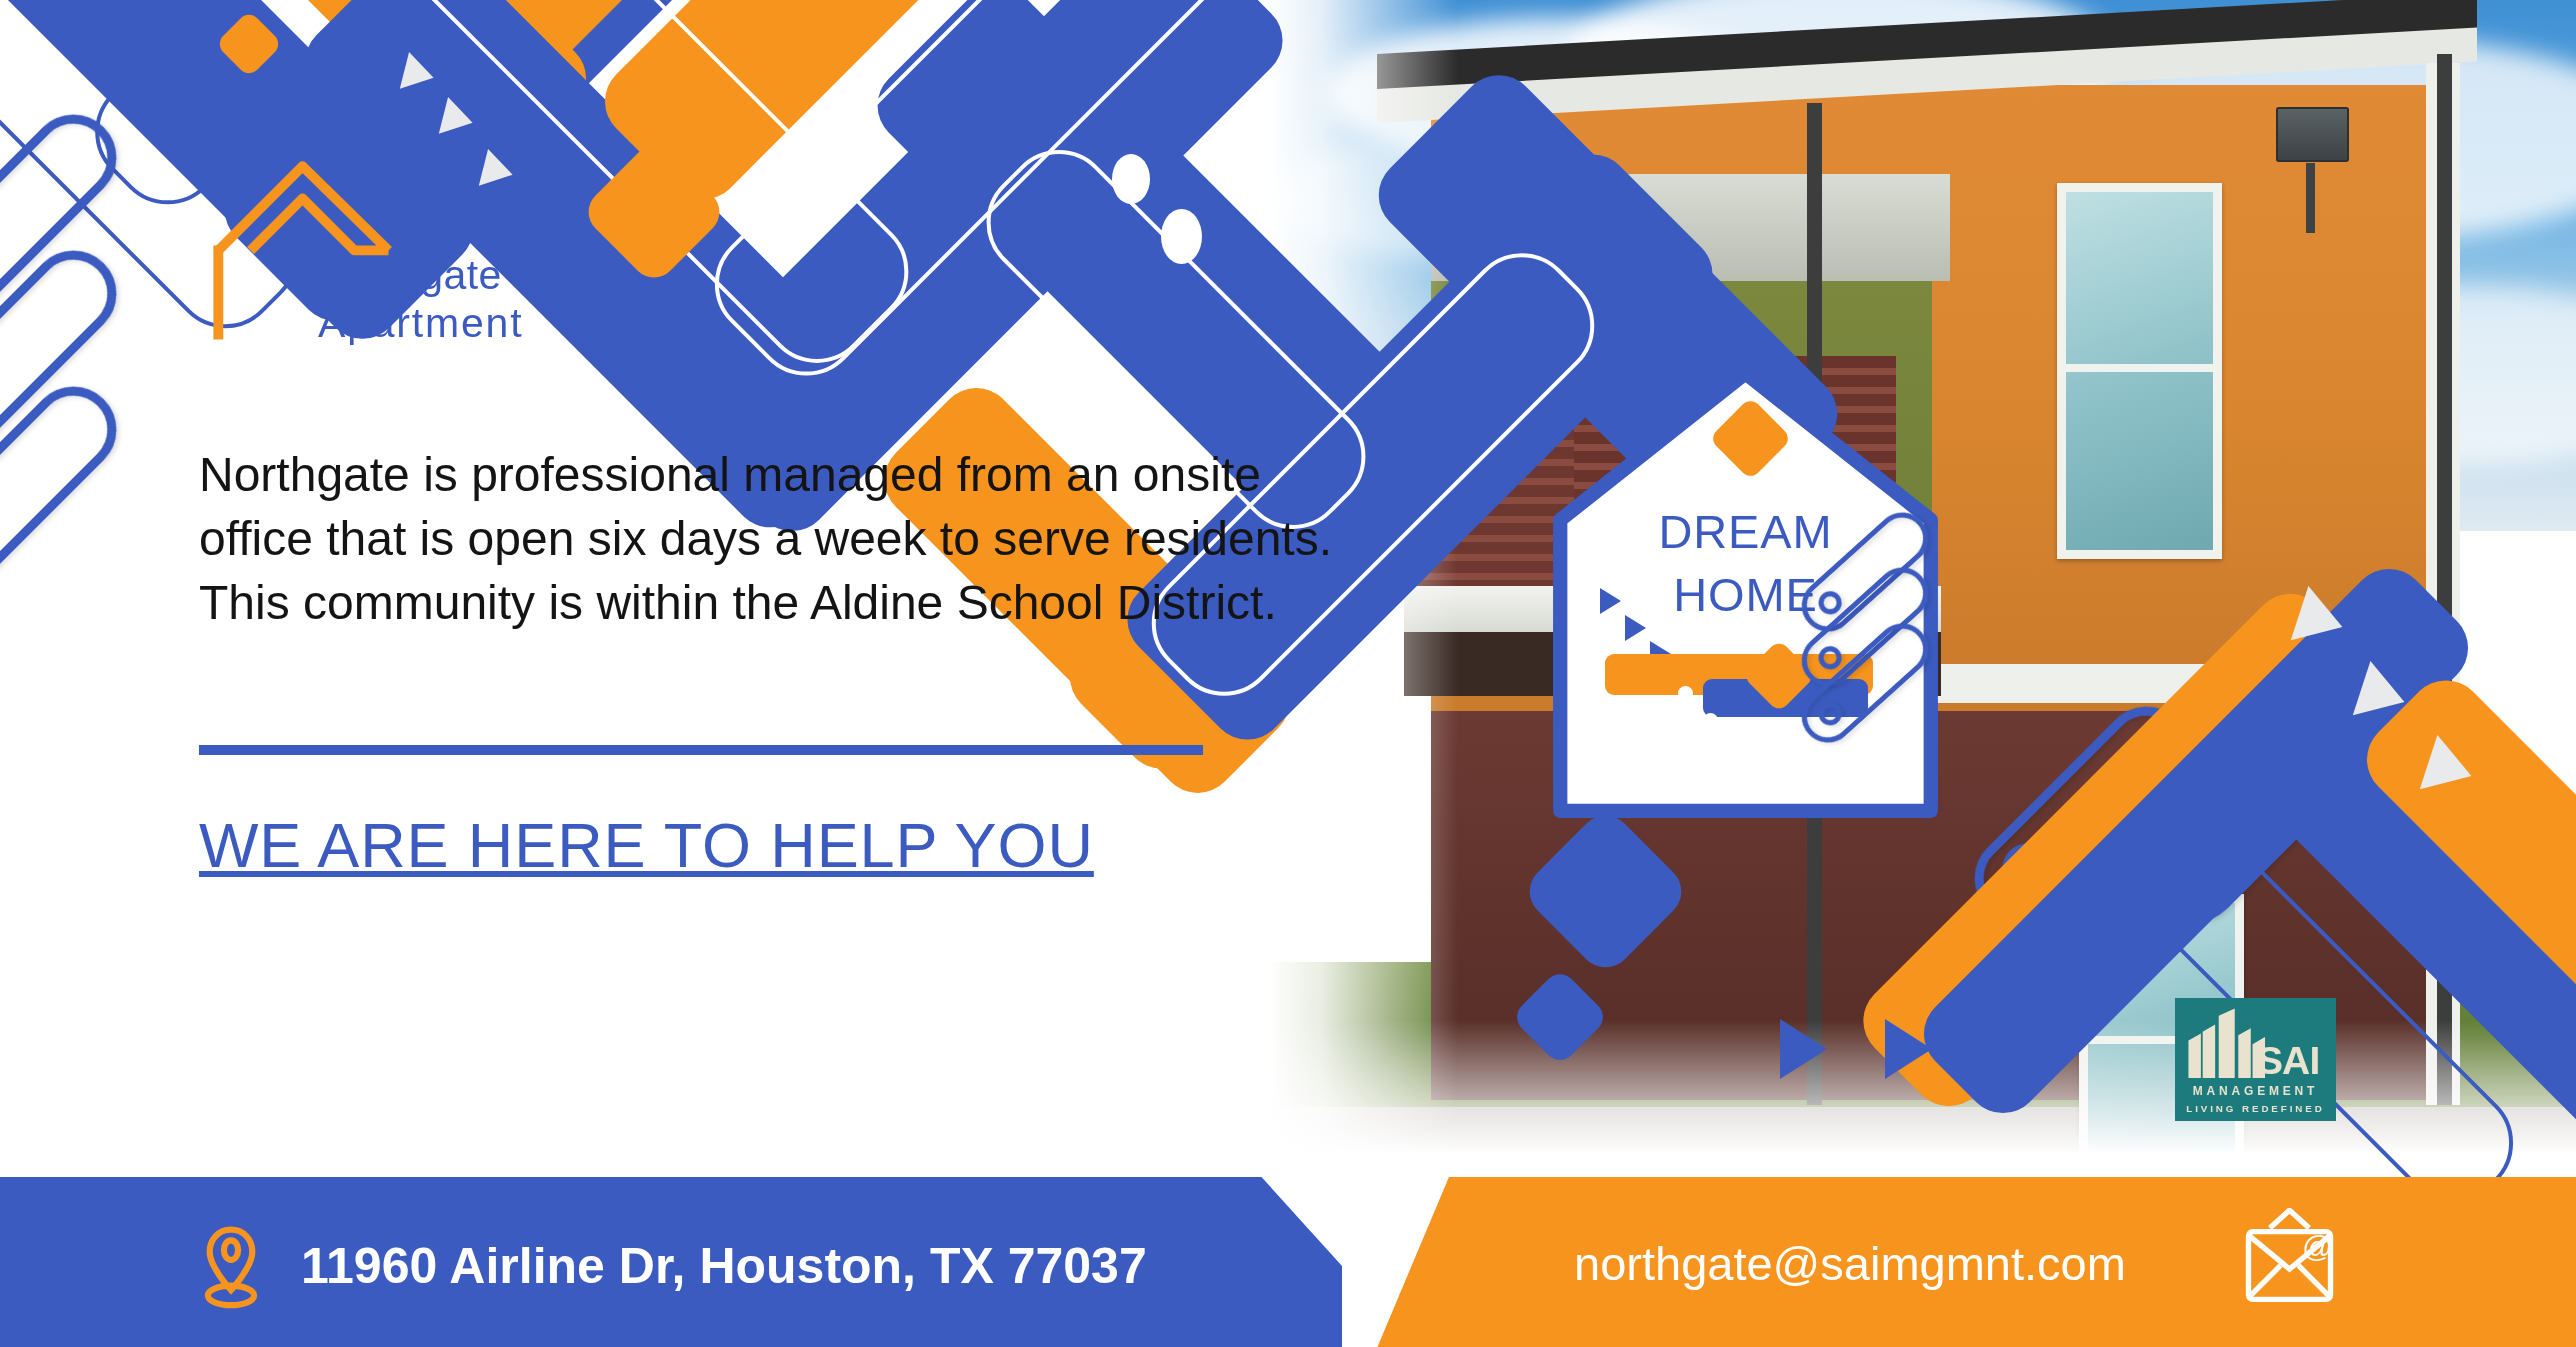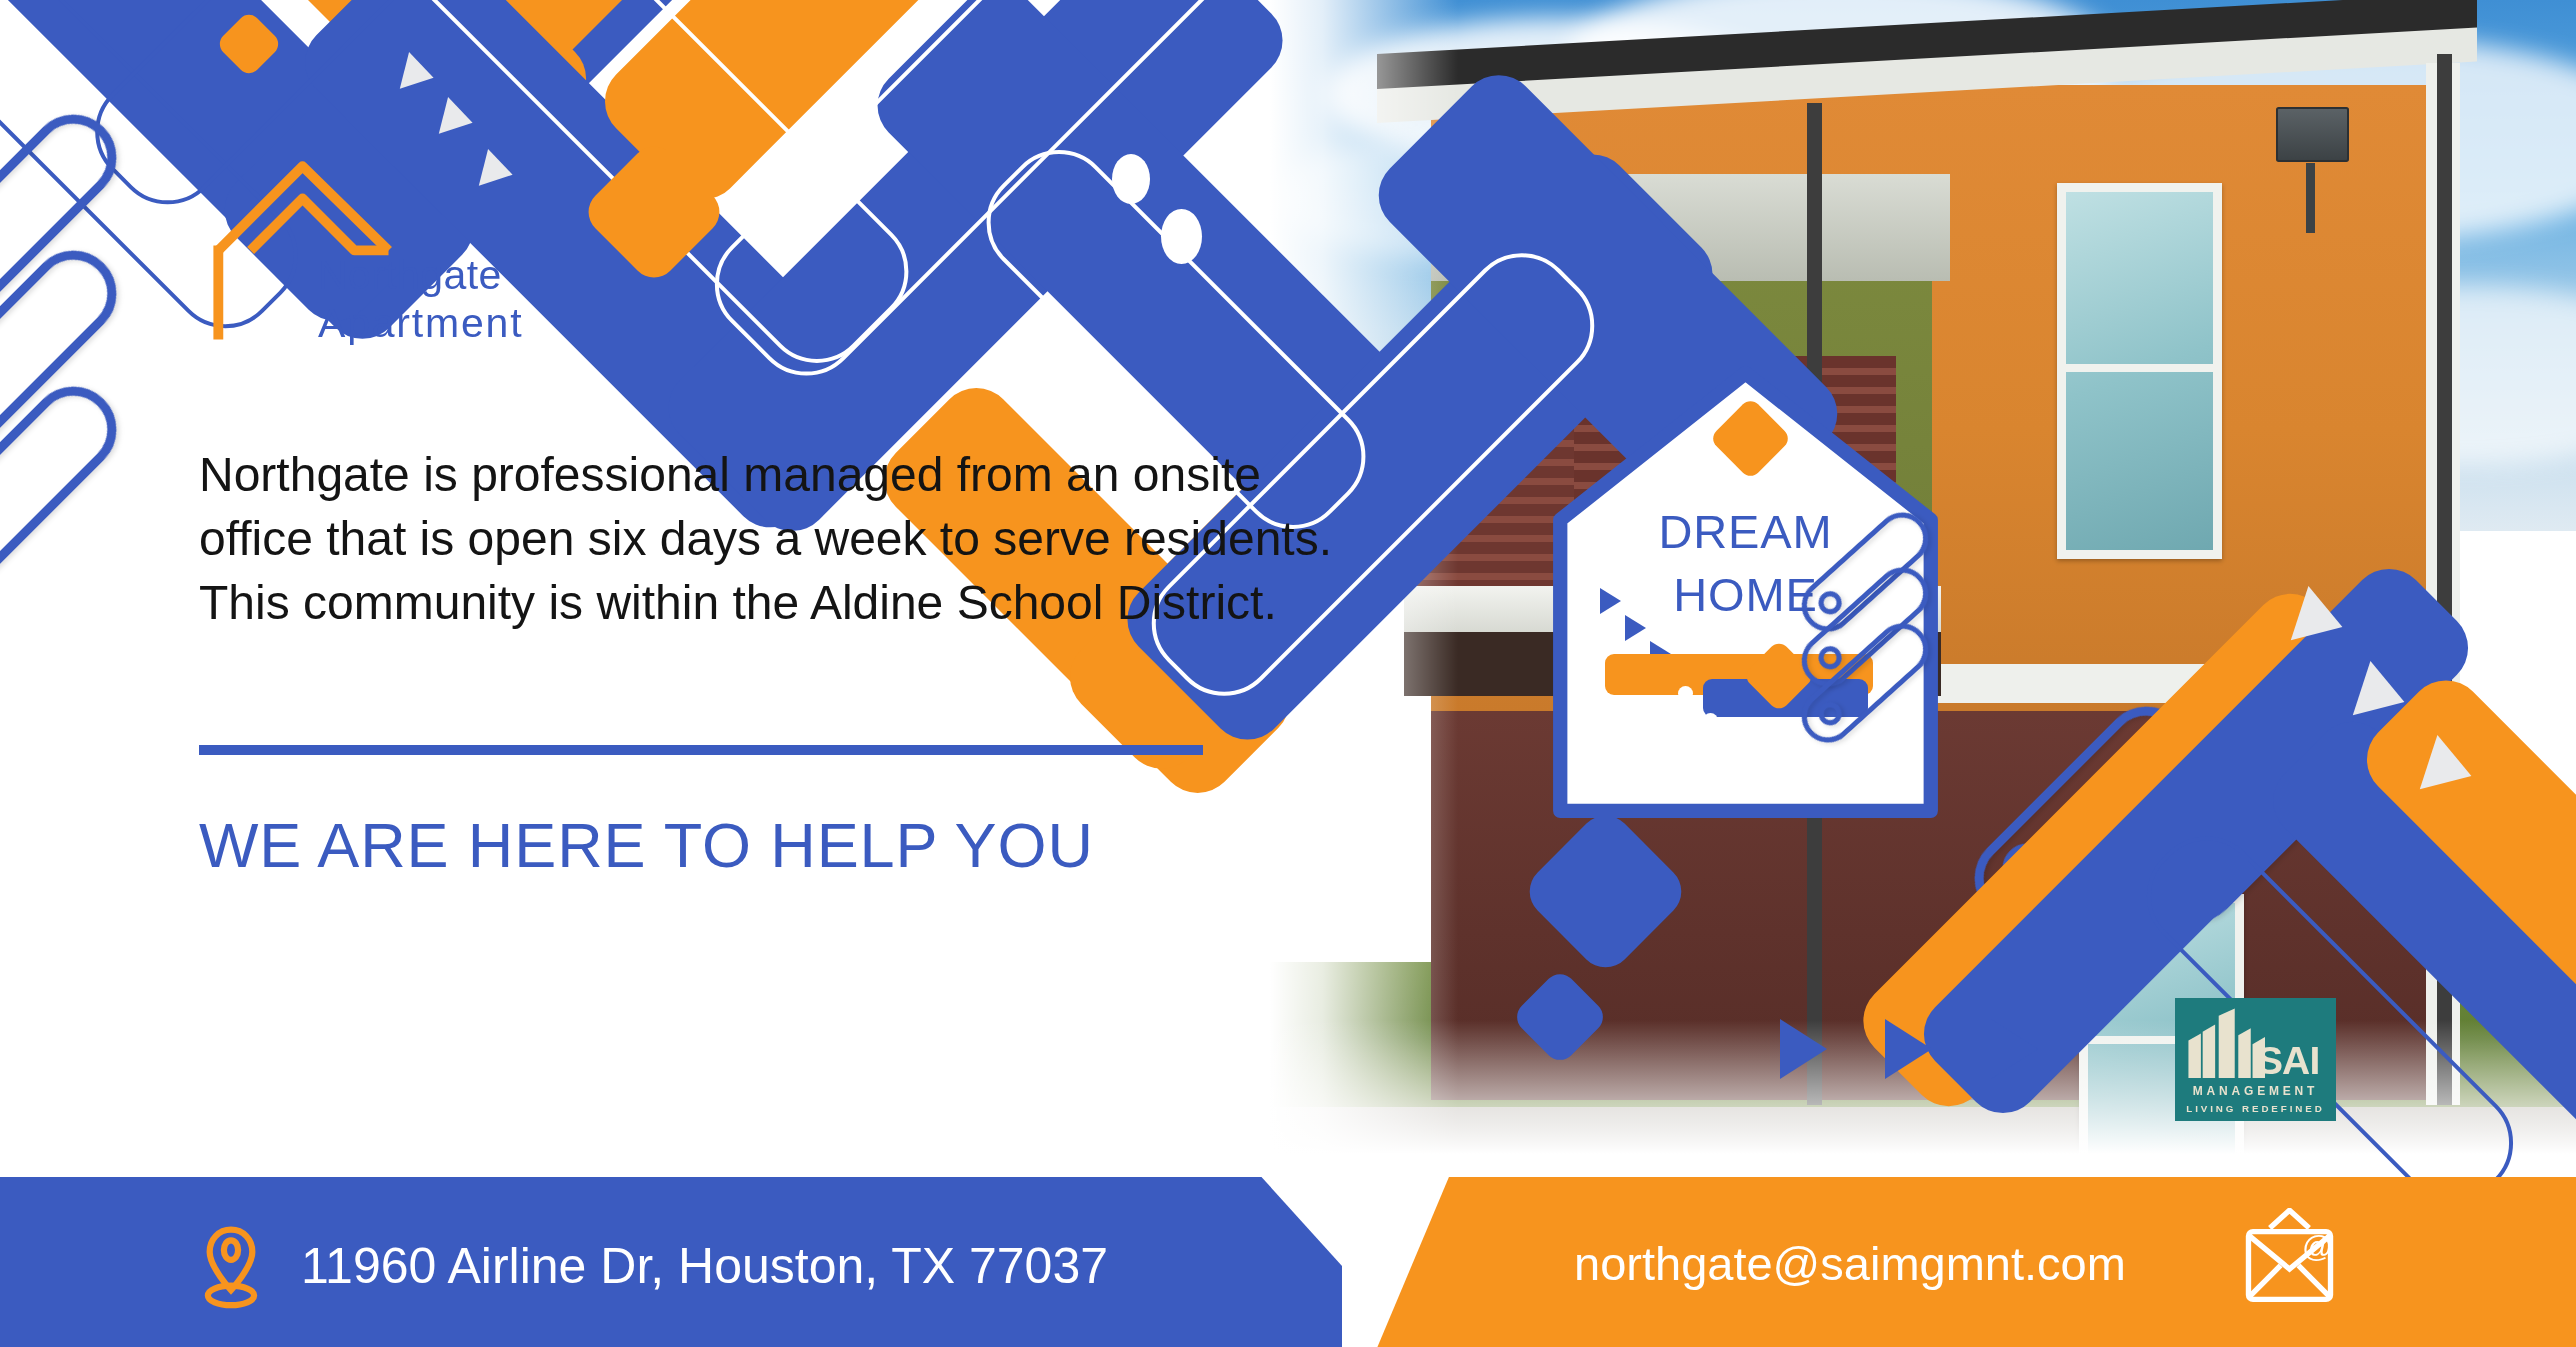--- a/index.html
+++ b/index.html
@@ -92,21 +92,21 @@
   .logo { position:absolute; left:204px; top:134px; width:322px; height:206px; }
   .logo-txt { position:absolute; left:114px; top:84px; color:#3B5BC0; font-size:41px; line-height:1.18;
               letter-spacing:0.4px; font-weight:400;margin-top:33px; }
 
   
   .body-copy { position:absolute; left:199px; top:443px; width:1154px;
                font-size:48px; line-height:1.33; color:#141414; font-weight:500;
                font-family:"Liberation Sans", sans-serif; }
   .rule { position:absolute; left:199px; top:745px; width:1004px; height:9.8px; background:#3B5BC0; }
   .headline { position:absolute; left:199px; top:809px; color:#3B5BC0;
-              font-size:63px; font-weight:400; letter-spacing:0.9px; white-space:nowrap; }
+              font-size:63px; font-weight:400; letter-spacing:0.9px; white-space:nowrap;text-decoration:underline; }
 
   
   .cta { position:absolute; left:199px; top:996px; width:376px; height:82px; background:#F7941E;
          border-radius:9px 0 0 9px;
          clip-path:polygon(0 0, 100% 0, 88% 100%, 0 100%);
          display:flex; align-items:center; gap:14.3px; padding-left:25px; }
   .cta-label { color:#1a1a1a; font-size:28px; font-weight:500; white-space:nowrap; }
 
   
   .badge { position:absolute; left:1512px; top:366px; width:385px; height:452px;margin-left:41px; }
@@ -121,21 +121,21 @@
   .sai-mgmt { position:absolute; left:0; right:0; bottom:23px; text-align:center; color:#E8E2CE;
               font-size:12px; letter-spacing:3.8px; font-weight:600;margin-top:8px; }
   .sai-tag  { position:absolute; left:0; right:0; bottom:7.2px; text-align:center; color:#E8E2CE;
               font-size:9.8px; letter-spacing:2.9px; font-weight:700; }
 
   
   .foot-blue { position:absolute; left:0; top:1177px; width:1342px; height:171px; background:#3B5BC0;
                border-radius:0 21.5px 0 0; clip-path:polygon(0 0, 94% 0, 100% 52%, 100% 100%, 0 100%); }
   .foot-orange { position:absolute; left:1377px; top:1177px; width:1199px; height:171px; background:#F7941E;
                clip-path:polygon(6% 0, 100% 0, 100% 100%, 0 100%); }
-  .foot-addr { position:absolute; left:301px; top:1237px; color:#fff; font-size:50px; font-weight:400;
+  .foot-addr { position:absolute; left:301px; top:1237px; color:#fff; font-size:50px; font-weight:700;
                white-space:nowrap; }
   .foot-mail { position:absolute; left:1574px; top:1236px; color:#fff; font-size:47px; font-weight:500;
                white-space:nowrap; }
 </style>
 </head>
 <body>
 
 <div id="stage">
 
   <div class="photo-wrap">

